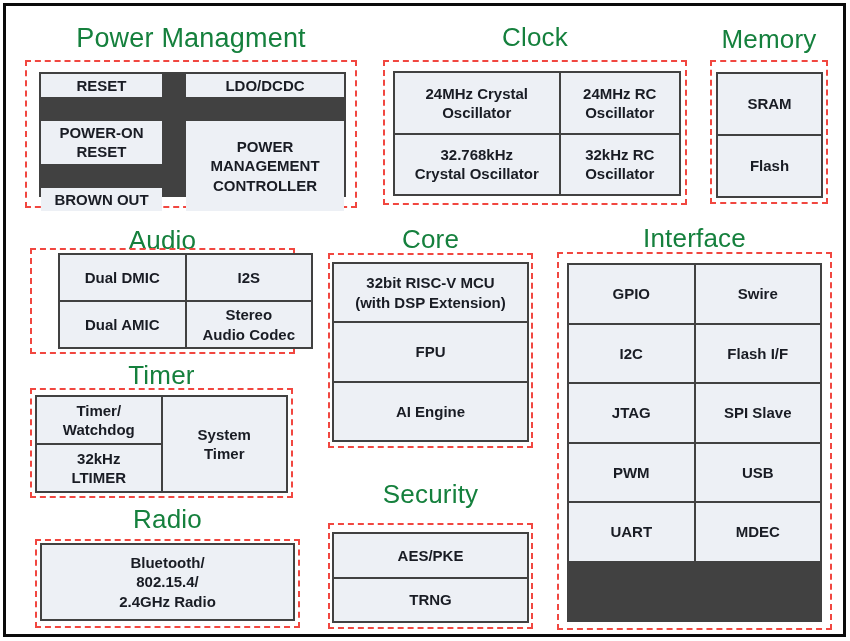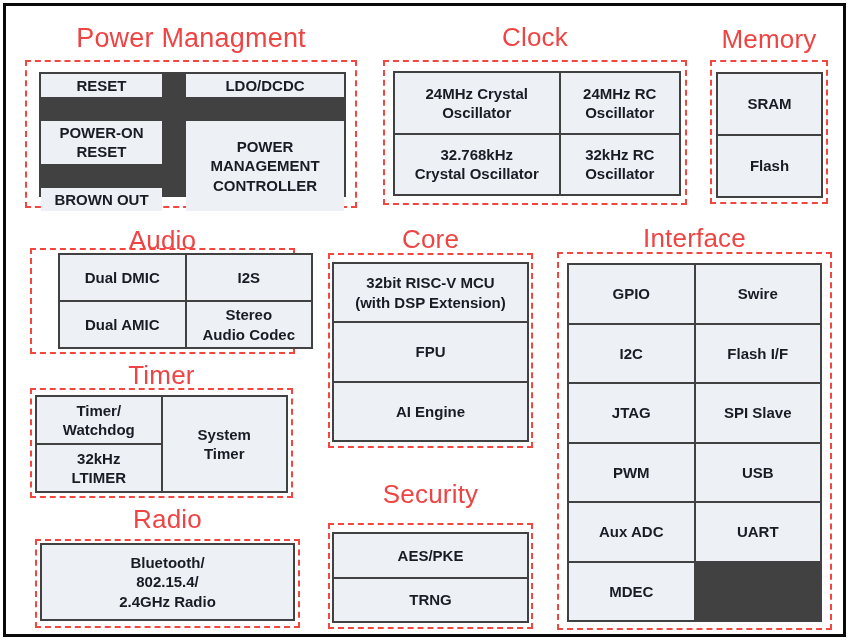--- a/index.html
+++ b/index.html
@@ -13,21 +13,21 @@
   }
   .frame {
     position: absolute; left: 3px; top: 3px; right: 4px; bottom: 4px;
     border: 3px solid #0a0a0a;
   }
   .title {
     position: absolute;
     text-align: center;
     font-size: 26px;
     font-weight: 500;
-    color: #ef4444;
+    color: #15803d;
     letter-spacing: 0.2px;
     white-space: nowrap;
   }
   .dashed {
     position: absolute;
     border: 2px dashed #f14740;
   }
   .grid {
     display: grid;
     width: 100%; height: 100%;
@@ -161,21 +161,20 @@
   <div class="dashed d-interface">
     <div class="grid g-interface">
       <div class="cell">GPIO</div>
       <div class="cell">Swire</div>
       <div class="cell">I2C</div>
       <div class="cell">Flash I/F</div>
       <div class="cell">JTAG</div>
       <div class="cell">SPI Slave</div>
       <div class="cell">PWM</div>
       <div class="cell">USB</div>
-      <div class="cell">Aux ADC</div>
       <div class="cell">UART</div>
       <div class="cell">MDEC</div>
     </div>
   </div>
 
   <div class="title t-timer">Timer</div>
   <div class="dashed d-timer">
     <div class="grid g-timer">
       <div class="cell">Timer/
 Watchdog</div>

